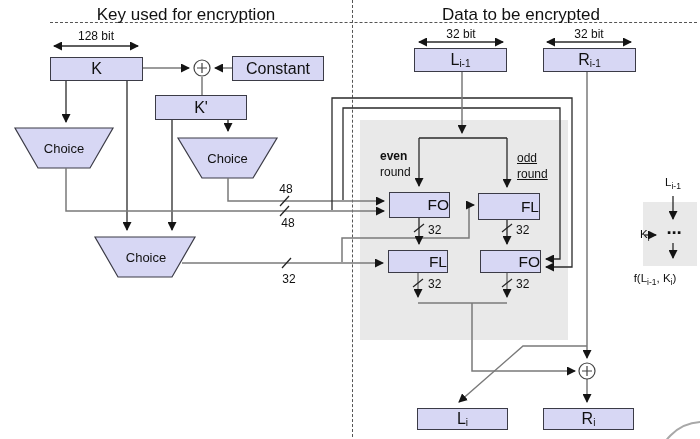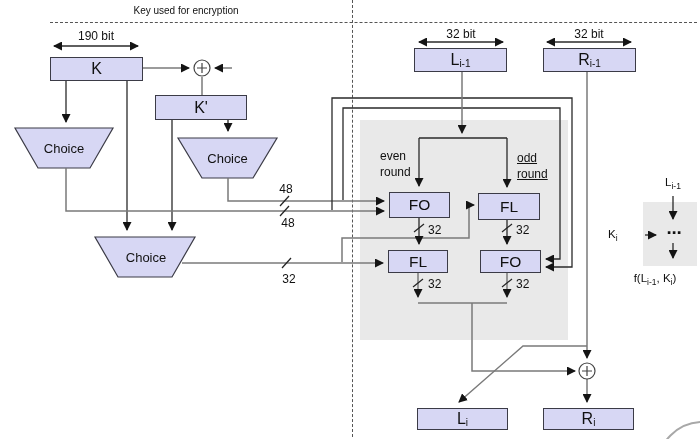--- a/index.html
+++ b/index.html
@@ -11,30 +11,30 @@
   }
   html,body{margin:0;padding:0;background:#ffffff;}
   .stage{
     position:relative;width:700px;height:439px;background:#fff;overflow:hidden;
     font-family:"Liberation Sans","DejaVu Sans",sans-serif;color:var(--ink);
   }
   .panel{position:absolute;background:var(--panel);z-index:0;}
   svg.layer{position:absolute;left:0;top:0;z-index:1;}
   .lbl{position:absolute;z-index:2;white-space:nowrap;}
   .ctr{text-align:center;}
-  .title{font-size:10px;}
+  .title{font-size:17px;}
   .small{font-size:12px;}
   .mini{font-size:11.5px;}
   .box{
     position:absolute;z-index:2;background:var(--box_fill);
     border:1px solid #3b3b46;box-sizing:border-box;
     display:flex;align-items:center;justify-content:center;
     font-size:16px;line-height:1;
   }
-  .box.fn{font-size:15.5px;}
+  .box.fn{font-size:15.5px;justify-content:flex-end;}
   .sub{font-size:10px;position:relative;top:4px;line-height:1;}
   .mini .sub{font-size:8.5px;top:3px;}
   .choice-lbl{font-size:13px;}
   .dashv{position:absolute;border-left:1px dashed #555;z-index:1;}
   .dashh{position:absolute;border-top:1px dashed #555;z-index:1;}
   .wg{stroke:var(--wire_gray);stroke-width:1.5;fill:none;}
   .wd{stroke:var(--wire_dark);stroke-width:1.3;fill:none;}
   .slash{stroke:#222;stroke-width:1.2;fill:none;}
   .shape{fill:var(--box_fill);stroke:#3b3b46;stroke-width:1.2;}
   .xorc{fill:#ffffff;stroke:#444444;stroke-width:1.2;}
@@ -116,27 +116,31 @@
     </g>
 
     <path class="wd" d="M673,196 V219" marker-end="url(#ah)"></path>
     <path class="wd" d="M645,235 H656" marker-end="url(#ah)"></path>
     <path class="wd" d="M673,243 V258" marker-end="url(#ah)"></path>
 
     <circle class="arcdec" cx="703" cy="468" r="46"></circle>
   </svg>
 
   <div class="lbl ctr title" style="left:66px;top:5px;width:240px;">Key used for encryption</div>
-
-  <div class="lbl ctr small" style="left:52px;top:29px;width:88px;">190 bit</div>
+  <div class="lbl ctr title" style="left:401px;top:5px;width:240px;">Data to be encrypted</div>
+
+  <div class="lbl ctr small" style="left:52px;top:29px;width:88px;">128 bit</div>
   <div class="lbl ctr small" style="left:417px;top:27px;width:88px;">32 bit</div>
   <div class="lbl ctr small" style="left:545px;top:27px;width:88px;">32 bit</div>
 
   <div class="box" style="left:50px;top:57px;width:93px;height:24px;">
     <span>K</span>
+  </div>
+  <div class="box" style="left:232px;top:56px;width:92px;height:25px;">
+    <span>Constant</span>
   </div>
   <div class="box" style="left:155px;top:95px;width:92px;height:25px;">
     <span>K'</span>
   </div>
   <div class="box" style="left:414px;top:48px;width:93px;height:24px;">
     <span>L</span>
       <span class="sub">i-1</span>
   </div>
   <div class="box" style="left:543px;top:48px;width:93px;height:24px;">
     <span>R</span>
@@ -169,32 +173,32 @@
 
   <div class="lbl ctr small" style="left:272px;top:182px;width:28px;">48</div>
   <div class="lbl ctr small" style="left:274px;top:216px;width:28px;">48</div>
   <div class="lbl ctr small" style="left:275px;top:272px;width:28px;">32</div>
   <div class="lbl small" style="left:428px;top:223px;">32</div>
   <div class="lbl small" style="left:516px;top:223px;">32</div>
   <div class="lbl small" style="left:428px;top:277px;">32</div>
   <div class="lbl small" style="left:516px;top:277px;">32</div>
 
   <div class="lbl small" style="left:380px;top:148px;line-height:16px;">
-    <span style="display:block;">even</span>
+    <span style="display:block;font-weight:bold;">even</span>
     <span style="display:block;">round</span>
   </div>
   <div class="lbl small" style="left:517px;top:150px;line-height:16px;text-decoration:underline;">
     <span style="display:block;">odd</span>
     <span style="display:block;">round</span>
   </div>
 
   <div class="lbl ctr mini" style="left:651px;top:176px;width:44px;">
     <span>L</span><span class="sub">i-1</span>
   </div>
-  <div class="lbl mini" style="left:608px;top:228px;">
+  <div class="lbl mini" style="left:640px;top:228px;">
     <span>K</span><span class="sub">i</span>
   </div>
   <div class="lbl ctr" style="left:662px;top:224px;width:24px;font-size:15px;font-weight:bold;">⋯</div>
   <div class="lbl ctr mini" style="left:608px;top:272px;width:94px;">
     <span>f(L</span><span class="sub">i-1</span><span>, K</span><span class="sub">i</span><span>)</span>
   </div>
 
 </div>
 
 </body></html>

